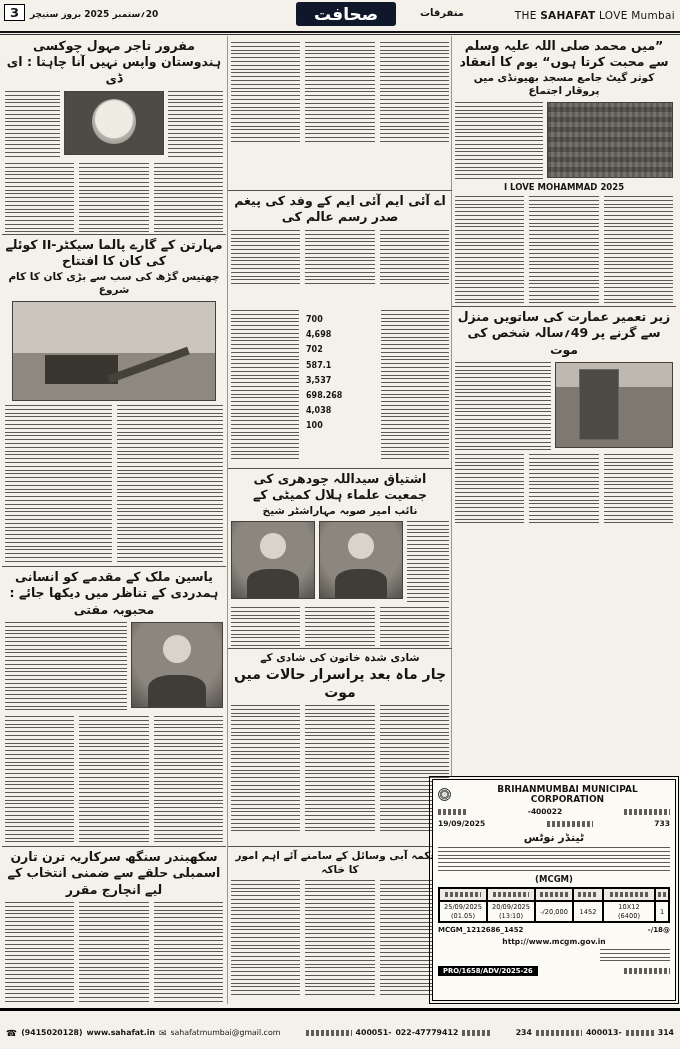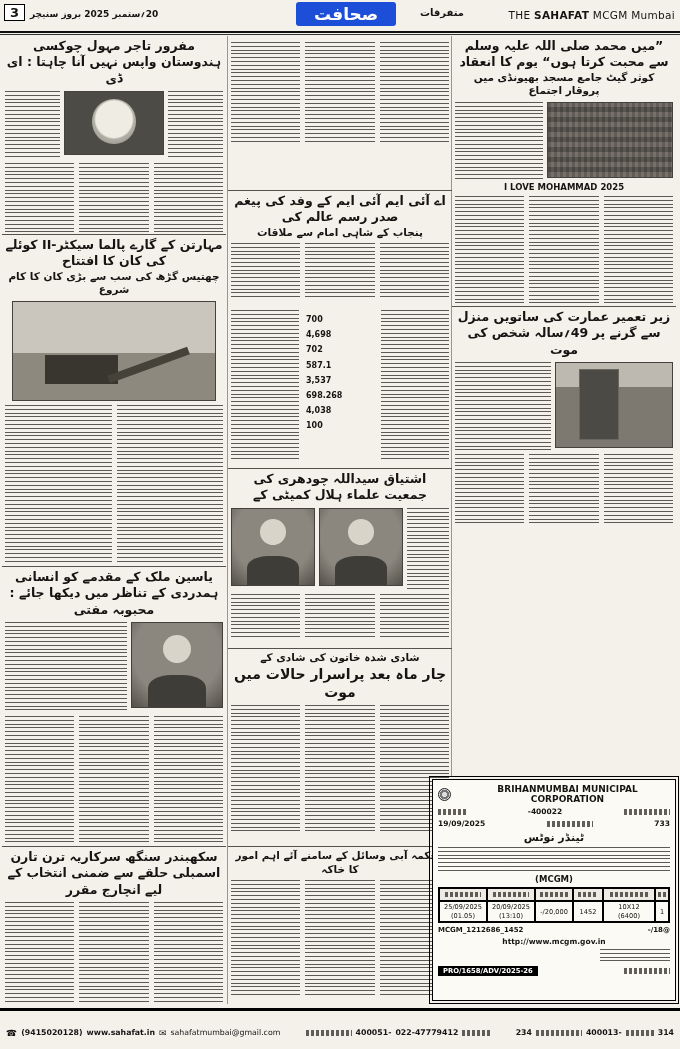--- a/index.html
+++ b/index.html
@@ -5,21 +5,21 @@
   *{margin:0;padding:0;box-sizing:border-box}
   html,body{background:#8a8a8a}
   .page{position:relative;width:680px;height:1049px;margin:0 auto;background:#f3f1ea;
         font-family:"DejaVu Sans","Liberation Sans",sans-serif;color:#151412;overflow:hidden}
 
   
   .topbar{position:absolute;left:0;top:0;width:680px;height:30px}
   .pgnum{position:absolute;left:4px;top:4px;border:1.5px solid #000;font-weight:700;
          font-size:13px;padding:0 5px;background:#fff}
   .date{position:absolute;left:30px;top:9px;font-size:9px;font-weight:700}
-  .masthead{position:absolute;left:296px;top:2px;background:#1d4ed8;color:#fff;font-weight:700;
+  .masthead{position:absolute;left:296px;top:2px;background:#0f172a;color:#fff;font-weight:700;
             font-size:17px;padding:2px 18px;border-radius:3px;letter-spacing:1px}
   .section{position:absolute;left:420px;top:7px;font-size:10px;font-weight:700}
   .paper-en{position:absolute;right:5px;top:9px;font-size:10.5px;letter-spacing:.3px}
   .paper-en .b{font-weight:700}
   .hrule{position:absolute;left:0;width:680px;height:2px;background:#111}
   .hrule.thin{height:1px;background:#333}
 
   
   .art{position:absolute;padding:2px 3px;overflow:hidden}
   .rtl{direction:rtl}
@@ -94,21 +94,21 @@
 </head>
 <body>
 
 <div class="page">
 
   <header class="topbar">
     <div class="pgnum">3</div>
     <div class="date rtl">20؍ستمبر 2025 بروز سنیچر</div>
     <div class="masthead">صحافت</div>
     <div class="section">متفرقات</div>
-    <div class="paper-en"><span>THE </span><span class="b">SAHAFAT</span><span> MCGM Mumbai</span></div>
+    <div class="paper-en"><span>THE </span><span class="b">SAHAFAT</span><span> LOVE Mumbai</span></div>
   </header>
   <div class="hrule" style="top:31px"></div>
   <div class="hrule thin" style="top:34px"></div>
 
   <div class="vline" style="left:227px;top:36px;height:968px"></div>
   <div class="vline" style="left:451px;top:36px;height:740px"></div>
 
   <section class="art" style="left:2px;top:36px;width:224px;height:196px">
     <h1 class="h-md">مفرور تاجر مہول چوکسی ہندوستان واپس نہیں آنا چاہتا : ای ڈی</h1>
     <div class="row" style="height:68px">
@@ -143,21 +143,20 @@
     <div class="tokline"><span>I LOVE MOHAMMAD</span> <span>2025</span></div>
     <div class="cols" style="height:118px">
       <div class="c ft"></div>
       <div class="c ft"></div>
       <div class="c ft"></div>
     </div>
   </section>
 
   <section class="art bt" style="left:228px;top:190px;width:224px;height:112px">
     <h1 class="h-md">اے آئی ایم آئی ایم کے وفد کی پیغم صدر رسم عالم کی</h1>
-    <h2 class="h-sm">پنجاب کے شاہی امام سے ملاقات</h2>
     <div class="cols" style="height:56px">
       <div class="c ft"></div>
       <div class="c ft"></div>
       <div class="c ft"></div>
     </div>
   </section>
 
   <section class="art bt" style="left:2px;top:234px;width:224px;height:330px">
     <h1 class="h-md">مہارتن کے گارے پالما سیکٹر-II کوئلے کی کان کا افتتاح</h1>
     <h2 class="h-sm">چھتیس گڑھ کی سب سے بڑی کان کا کام شروع</h2>
@@ -198,20 +197,21 @@
     </div>
     <div class="cols" style="height:78px">
       <div class="c ft"></div>
       <div class="c ft"></div>
       <div class="c ft"></div>
     </div>
   </section>
 
   <section class="art bt" style="left:228px;top:468px;width:224px;height:178px">
     <h1 class="h-md">اشتیاق سیداللہ چودھری کی جمعیت علماء ہلال کمیٹی کے</h1>
+    <h2 class="h-sm">نائب امیر صوبہ مہاراشٹر شیخ</h2>
     <div class="row" style="height:82px">
       <div class="c ft"></div>
       <div class="photo photo-portrait" style="width:84px;height:78px">
         <div class="face"></div>
         <div class="torso"></div>
       </div>
       <div class="photo photo-portrait" style="width:84px;height:78px">
         <div class="face"></div>
         <div class="torso"></div>
       </div>

